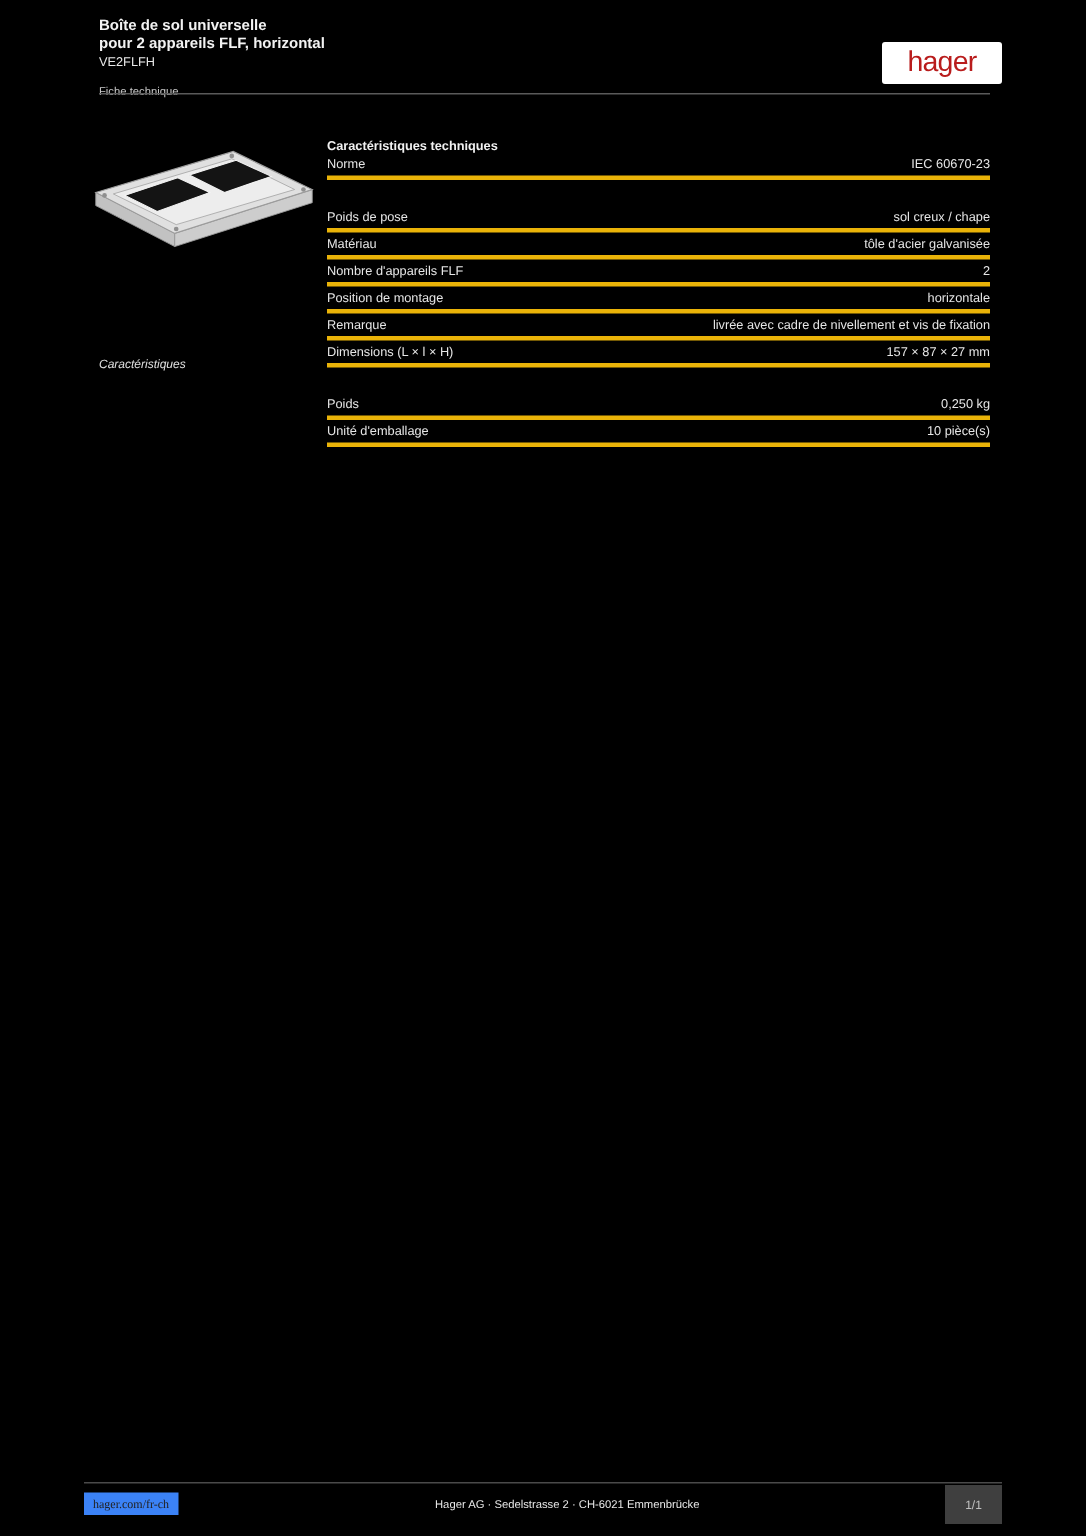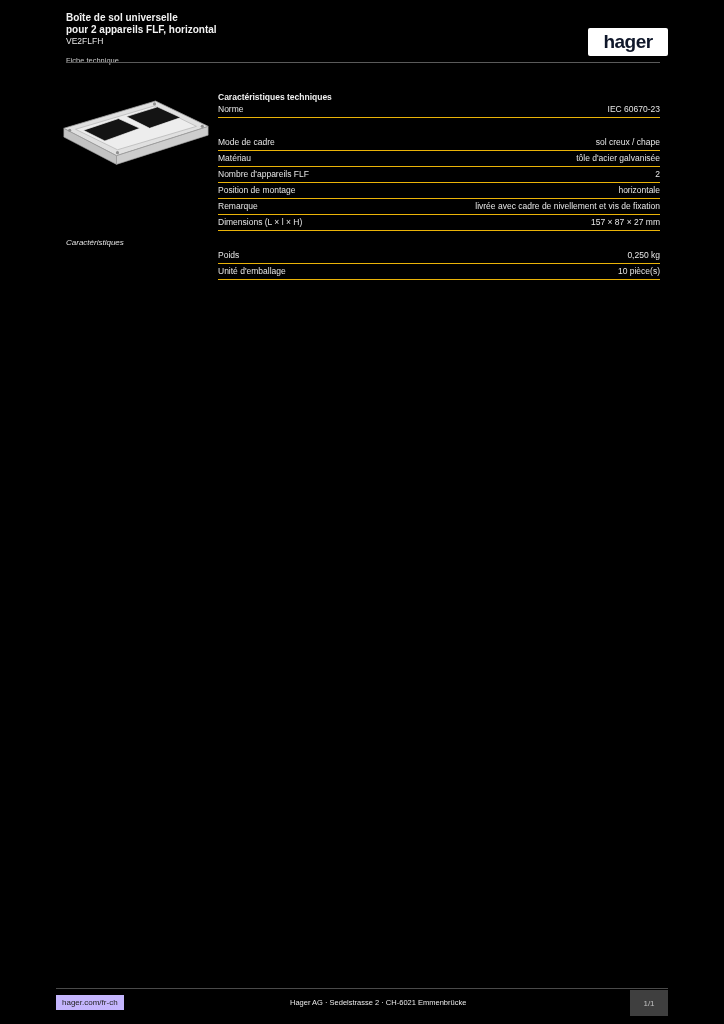--- a/index.html
+++ b/index.html
@@ -8,38 +8,38 @@
     font-family:"Liberation Sans", sans-serif;color:#ececec;overflow:hidden;
   }
   
   .header-left{position:absolute;left:66px;top:12px;width:215px;}
   .hl1,.hl2{font-size:10px;font-weight:bold;line-height:12px;color:#f2f2f2;}
   .hl3{font-size:8.5px;margin-top:0;color:#e8e8e8;}
   .hl4{font-size:7.5px;margin-top:10px;color:#c9c9c9;}
   .top-rule{position:absolute;left:66px;top:62px;width:594px;height:1px;background:#5a5a5a;}
   .logo{position:absolute;left:588px;top:28px;width:80px;height:28px;background:#ffffff;
         display:flex;align-items:center;justify-content:center;border-radius:2px;}
-  .logo span{color:#0f172a;font-size:19px;font-weight:700;letter-spacing:-0.5px;}
+  .logo span{color:#b91c1c;font-size:19px;font-weight:400;letter-spacing:-0.5px;}
   
   .product-img{position:absolute;left:58px;top:90px;width:156px;height:100px;}
   .side-label{position:absolute;left:66px;top:238px;font-size:8px;color:#e0e0e0;font-style:italic;}
   
   .main{position:absolute;left:218px;top:92px;width:442px;}
   .title{font-size:10.5px;font-weight:bold;line-height:13px;margin-bottom:19px;width:330px;color:#f5f5f5;}
   .subheading{font-size:8.5px;font-weight:bold;color:#f0f0f0;}
   .section{margin-bottom:17px;}
   .para{font-size:8.5px;line-height:11px;color:#e6e6e6;margin-bottom:3px;}
   .row{display:flex;justify-content:space-between;font-size:8.5px;line-height:11px;
-       padding:2px 0;border-bottom:1px solid #eab308;}
+       padding:2px 0;border-bottom:3px solid #eab308;}
   .row .lab{color:#e6e6e6;padding-right:12px;}
   .row .val{color:#e6e6e6;text-align:right;white-space:nowrap;}
   
   .footer-rule{position:absolute;left:56px;top:988px;width:612px;height:1px;background:#4a4a4a;}
-  .footer-link{position:absolute;left:56px;top:995px;background:#c4b5fd;color:#222222;
-               font-size:8px;padding:3px 6px;text-decoration:none;display:inline-block;}
+  .footer-link{position:absolute;left:56px;top:995px;background:#3b82f6;color:#222222;
+               font-size:8px;padding:3px 6px;text-decoration:none;display:inline-block;font-family:Liberation Serif, serif;}
   .footer-center{position:absolute;left:290px;top:998px;font-size:7.5px;color:#e8e8e8;}
   .page-box{position:absolute;left:630px;top:990px;width:38px;height:26px;background:#3f3f3f;
             color:#c0c0c0;font-size:8px;display:flex;align-items:center;justify-content:center;}
 </style>
 </head>
 <body>
 
 <div class="page">
 
   <div class="header-left">
@@ -82,21 +82,21 @@
 
     <div class="section">
       <div class="row">
         <span class="lab">Norme</span>
         <span class="val">IEC 60670-23</span>
       </div>
     </div>
 
     <div class="section">
       <div class="row">
-        <span class="lab">Mode de cadre</span>
+        <span class="lab">Poids de pose</span>
         <span class="val">sol creux / chape</span>
       </div>
       <div class="row">
         <span class="lab">Matériau</span>
         <span class="val">tôle d'acier galvanisée</span>
       </div>
       <div class="row">
         <span class="lab">Nombre d'appareils FLF</span>
         <span class="val">2</span>
       </div>

